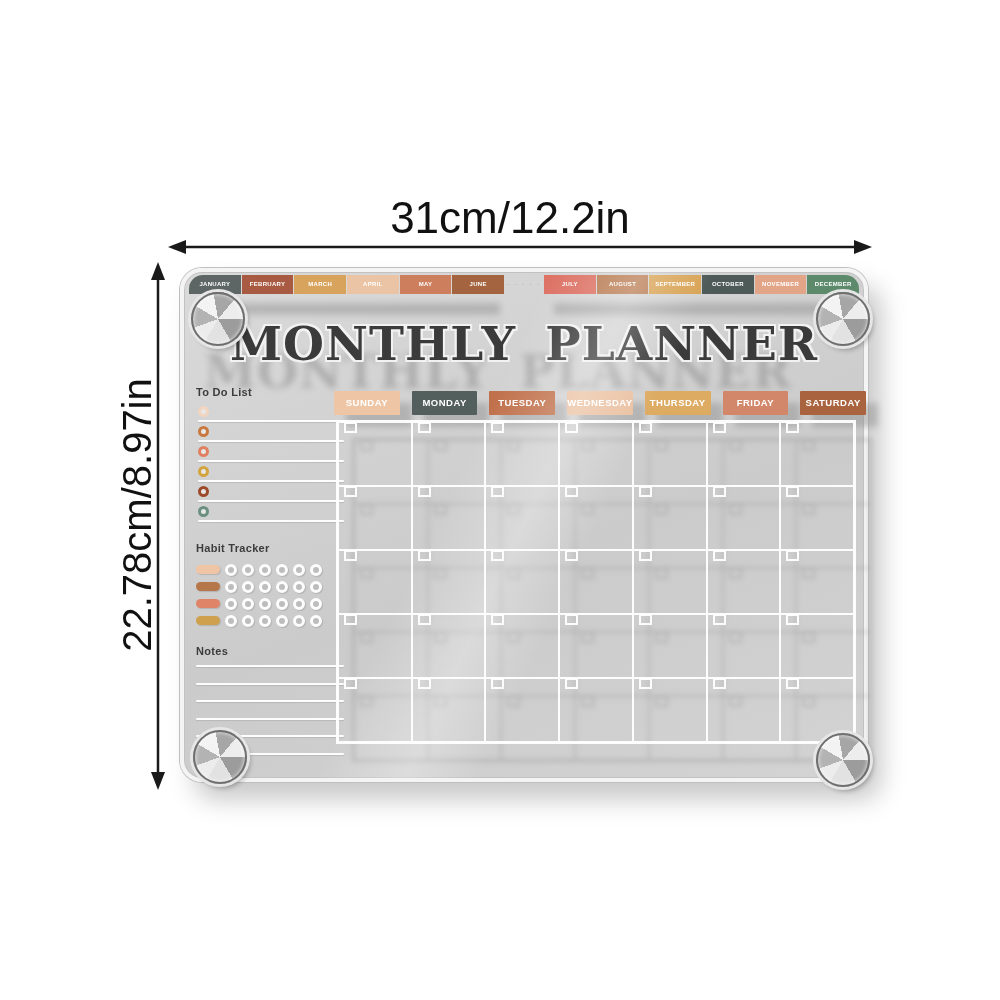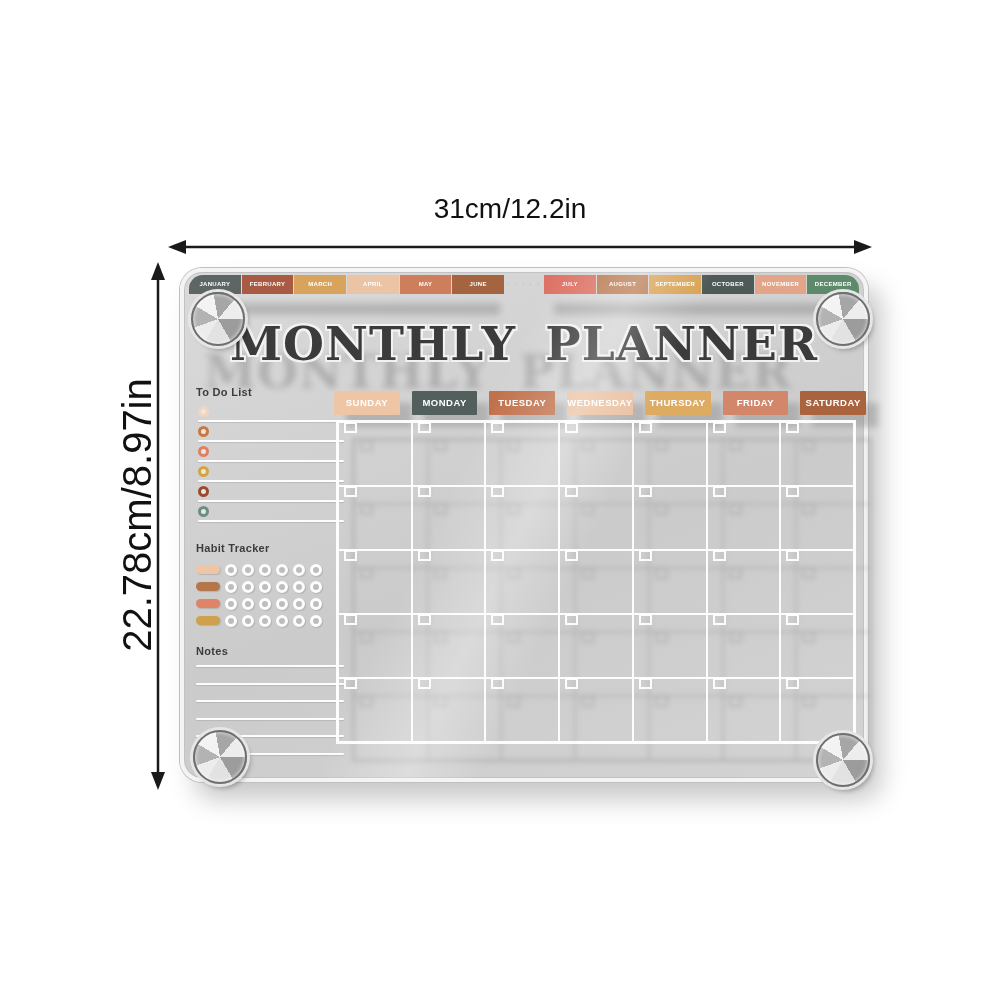--- a/index.html
+++ b/index.html
@@ -2,21 +2,21 @@
 <html><head>
 <meta charset="utf-8">
 <style>
   * { margin:0; padding:0; box-sizing:border-box; }
   html,body { width:1000px; height:1000px; background:#ffffff; overflow:hidden;
               font-family:"Liberation Sans", sans-serif; }
   .stage { position:relative; width:1000px; height:1000px; background:#fff; }
 
   
   .dim-label-top { position:absolute; left:355px; top:193px; width:310px;
-    text-align:center; font-size:28px; color:#111; letter-spacing:0px; }
+    text-align:center; font-size:44px; color:#111; letter-spacing:0px; }
   .dim-label-left-wrap { position:absolute; left:137px; top:515px; width:0; height:0; }
   .dim-label-left { position:absolute; transform:translate(-50%,-50%) rotate(-90deg);
     white-space:nowrap; font-size:40px; color:#111; }
   svg.arrow { position:absolute; overflow:visible; }
 
   
   .board { position:absolute; left:180px; top:268px; width:688px; height:514px;
     border-radius:22px; border:4px solid #f4f4f4;
     background:linear-gradient(160deg,#dadada 0%,#cbcbcb 55%,#d3d3d3 100%);
     box-shadow:0 0 0 1px #bfbfbf, 14px 18px 24px rgba(90,90,90,.32), inset 0 0 0 1px #c2c2c2; }

